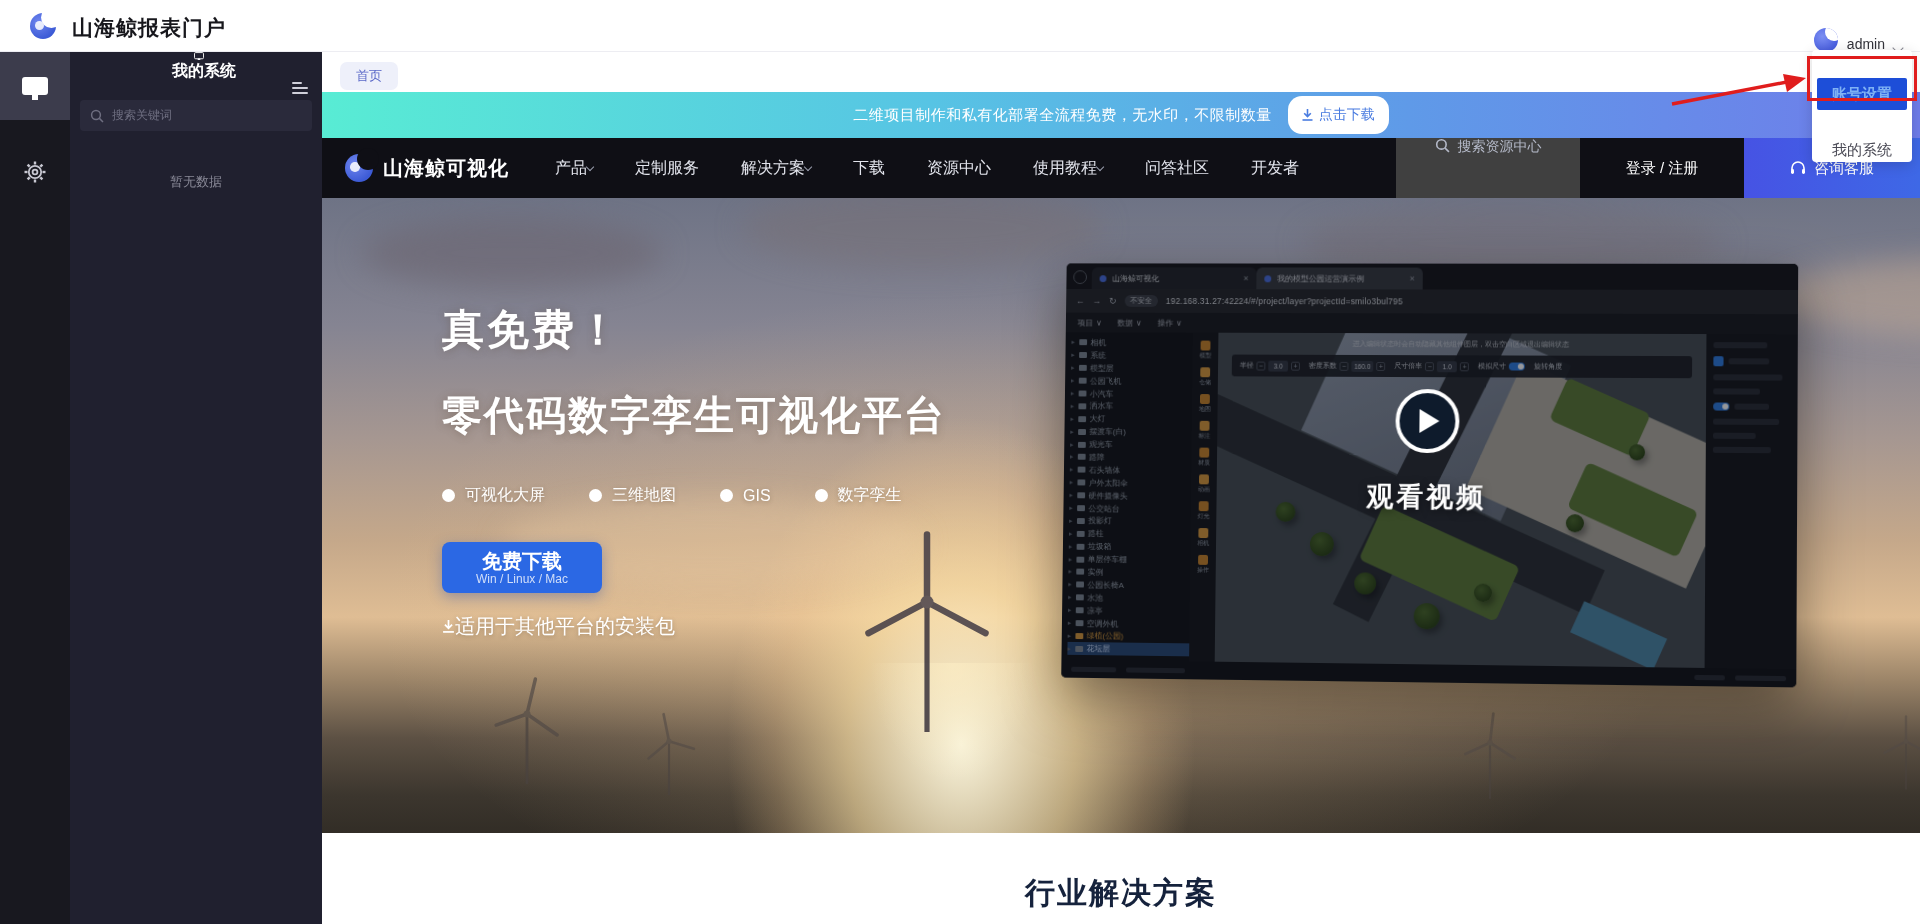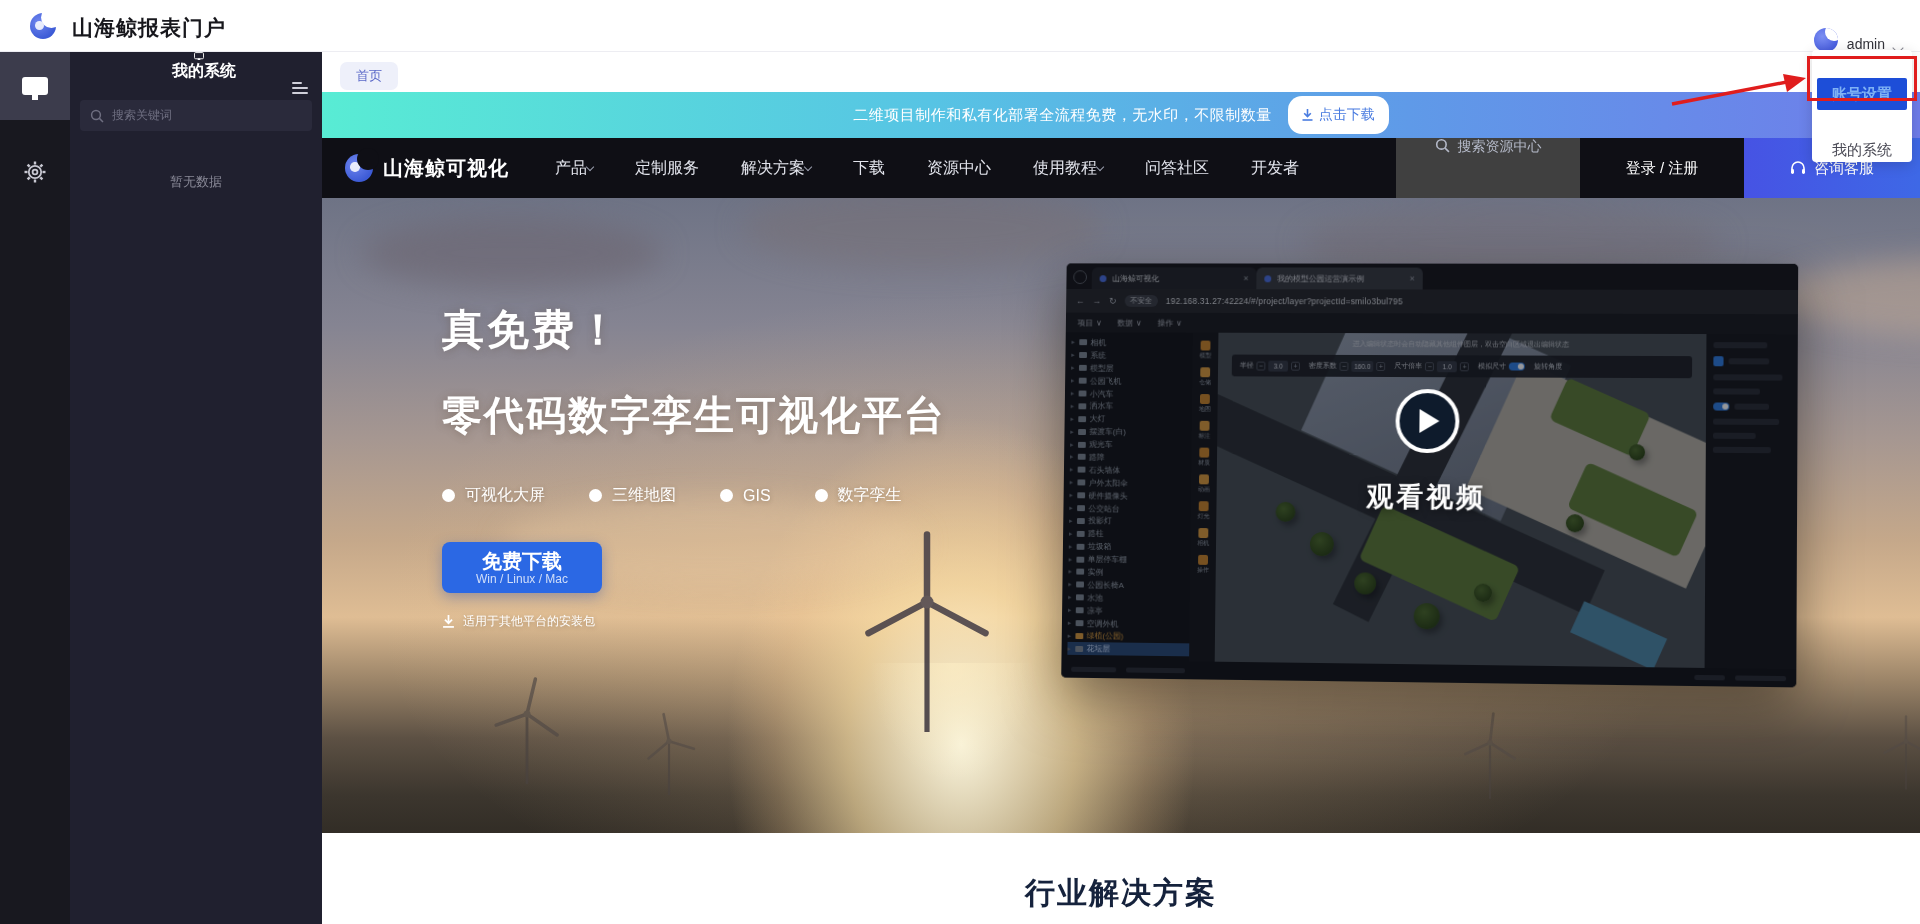--- a/index.html
+++ b/index.html
@@ -71,21 +71,21 @@
   .turbine{position:absolute;opacity:.85;}
   .hero-copy{position:absolute;left:120px;top:104px;color:#fff;z-index:2;}
   .h1{font-size:42px;font-weight:bold;letter-spacing:3px;text-shadow:0 1px 8px rgba(90,70,50,.35);}
   .h2{font-size:40px;font-weight:bold;letter-spacing:2px;margin-top:30px;text-shadow:0 1px 8px rgba(90,70,50,.35);}
   .feats{display:flex;gap:44px;margin-top:42px;}
   .feat{font-size:16px;display:flex;align-items:center;gap:10px;text-shadow:0 1px 4px rgba(90,70,50,.4);}
   .feat::before{content:"";width:13px;height:13px;border-radius:50%;background:#fff;}
   .dl-btn{margin-top:36px;width:160px;height:51px;background:#2b68e4;border-radius:8px;display:flex;flex-direction:column;align-items:center;justify-content:center;cursor:pointer;box-shadow:0 4px 14px rgba(30,70,170,.35);}
   .dl-btn .l1{font-size:20px;font-weight:bold;line-height:22px;}
   .dl-btn .l2{font-size:12px;color:rgba(255,255,255,.78);line-height:14px;}
-  .other-pl{margin-top:20px;display:flex;align-items:center;gap:8px;font-size:12px;text-shadow:0 1px 4px rgba(90,70,50,.4);cursor:pointer;}
+  .other-pl{margin-top:20px;display:flex;align-items:center;font-size:20px;text-shadow:0 1px 4px rgba(90,70,50,.4);cursor:pointer;}
 
   
   .appwin{position:absolute;left:737px;top:65px;width:735px;height:419px;background:#15171c;border-radius:5px;box-shadow:0 20px 55px rgba(20,15,10,.5);transform:perspective(2300px) rotateY(-4deg) rotateX(1.6deg) rotate(.4deg);overflow:hidden;z-index:2;}
   .w-tabs{height:26px;background:#17181d;display:flex;align-items:flex-end;padding-left:26px;position:relative;}
   .w-tabs::before{content:"";position:absolute;left:7px;top:7px;width:12px;height:12px;border-radius:50%;border:1px solid #5a5d66;}
   .w-tab{width:168px;height:22px;border-radius:6px 6px 0 0;display:flex;align-items:center;gap:6px;padding:0 8px;font-size:8px;color:#cfd2d8;background:#23252b;overflow:hidden;}
   .w-tab.active{background:#383b43;}
   .w-tab .dot{width:7px;height:7px;border-radius:50%;background:#4a6fe0;flex:none;}
   .w-tab .tl{white-space:nowrap;overflow:hidden;text-overflow:ellipsis;flex:1;}
   .w-tab .x{color:#9aa0aa;flex:none;font-size:9px;}

